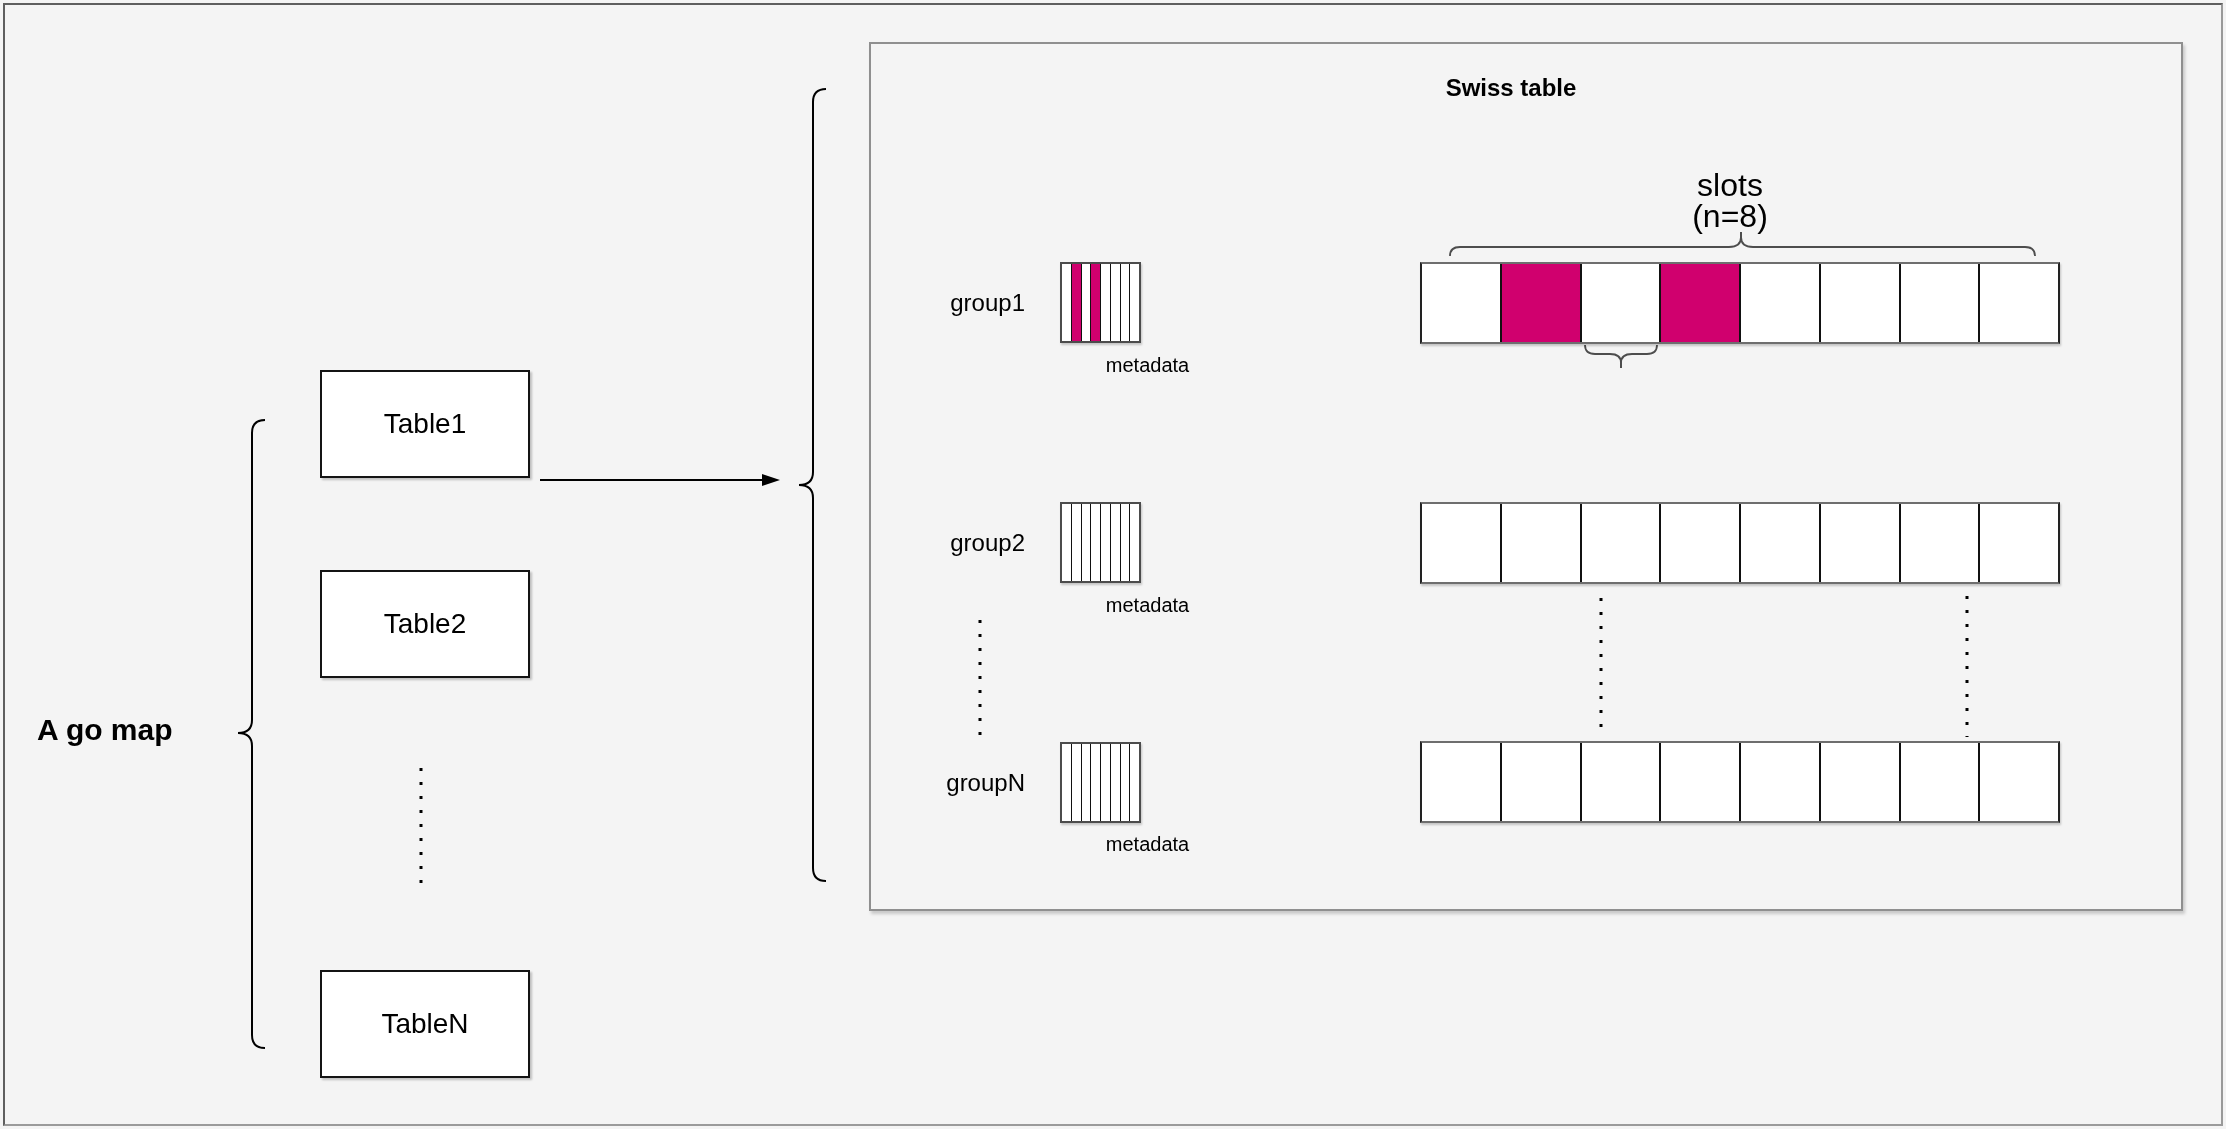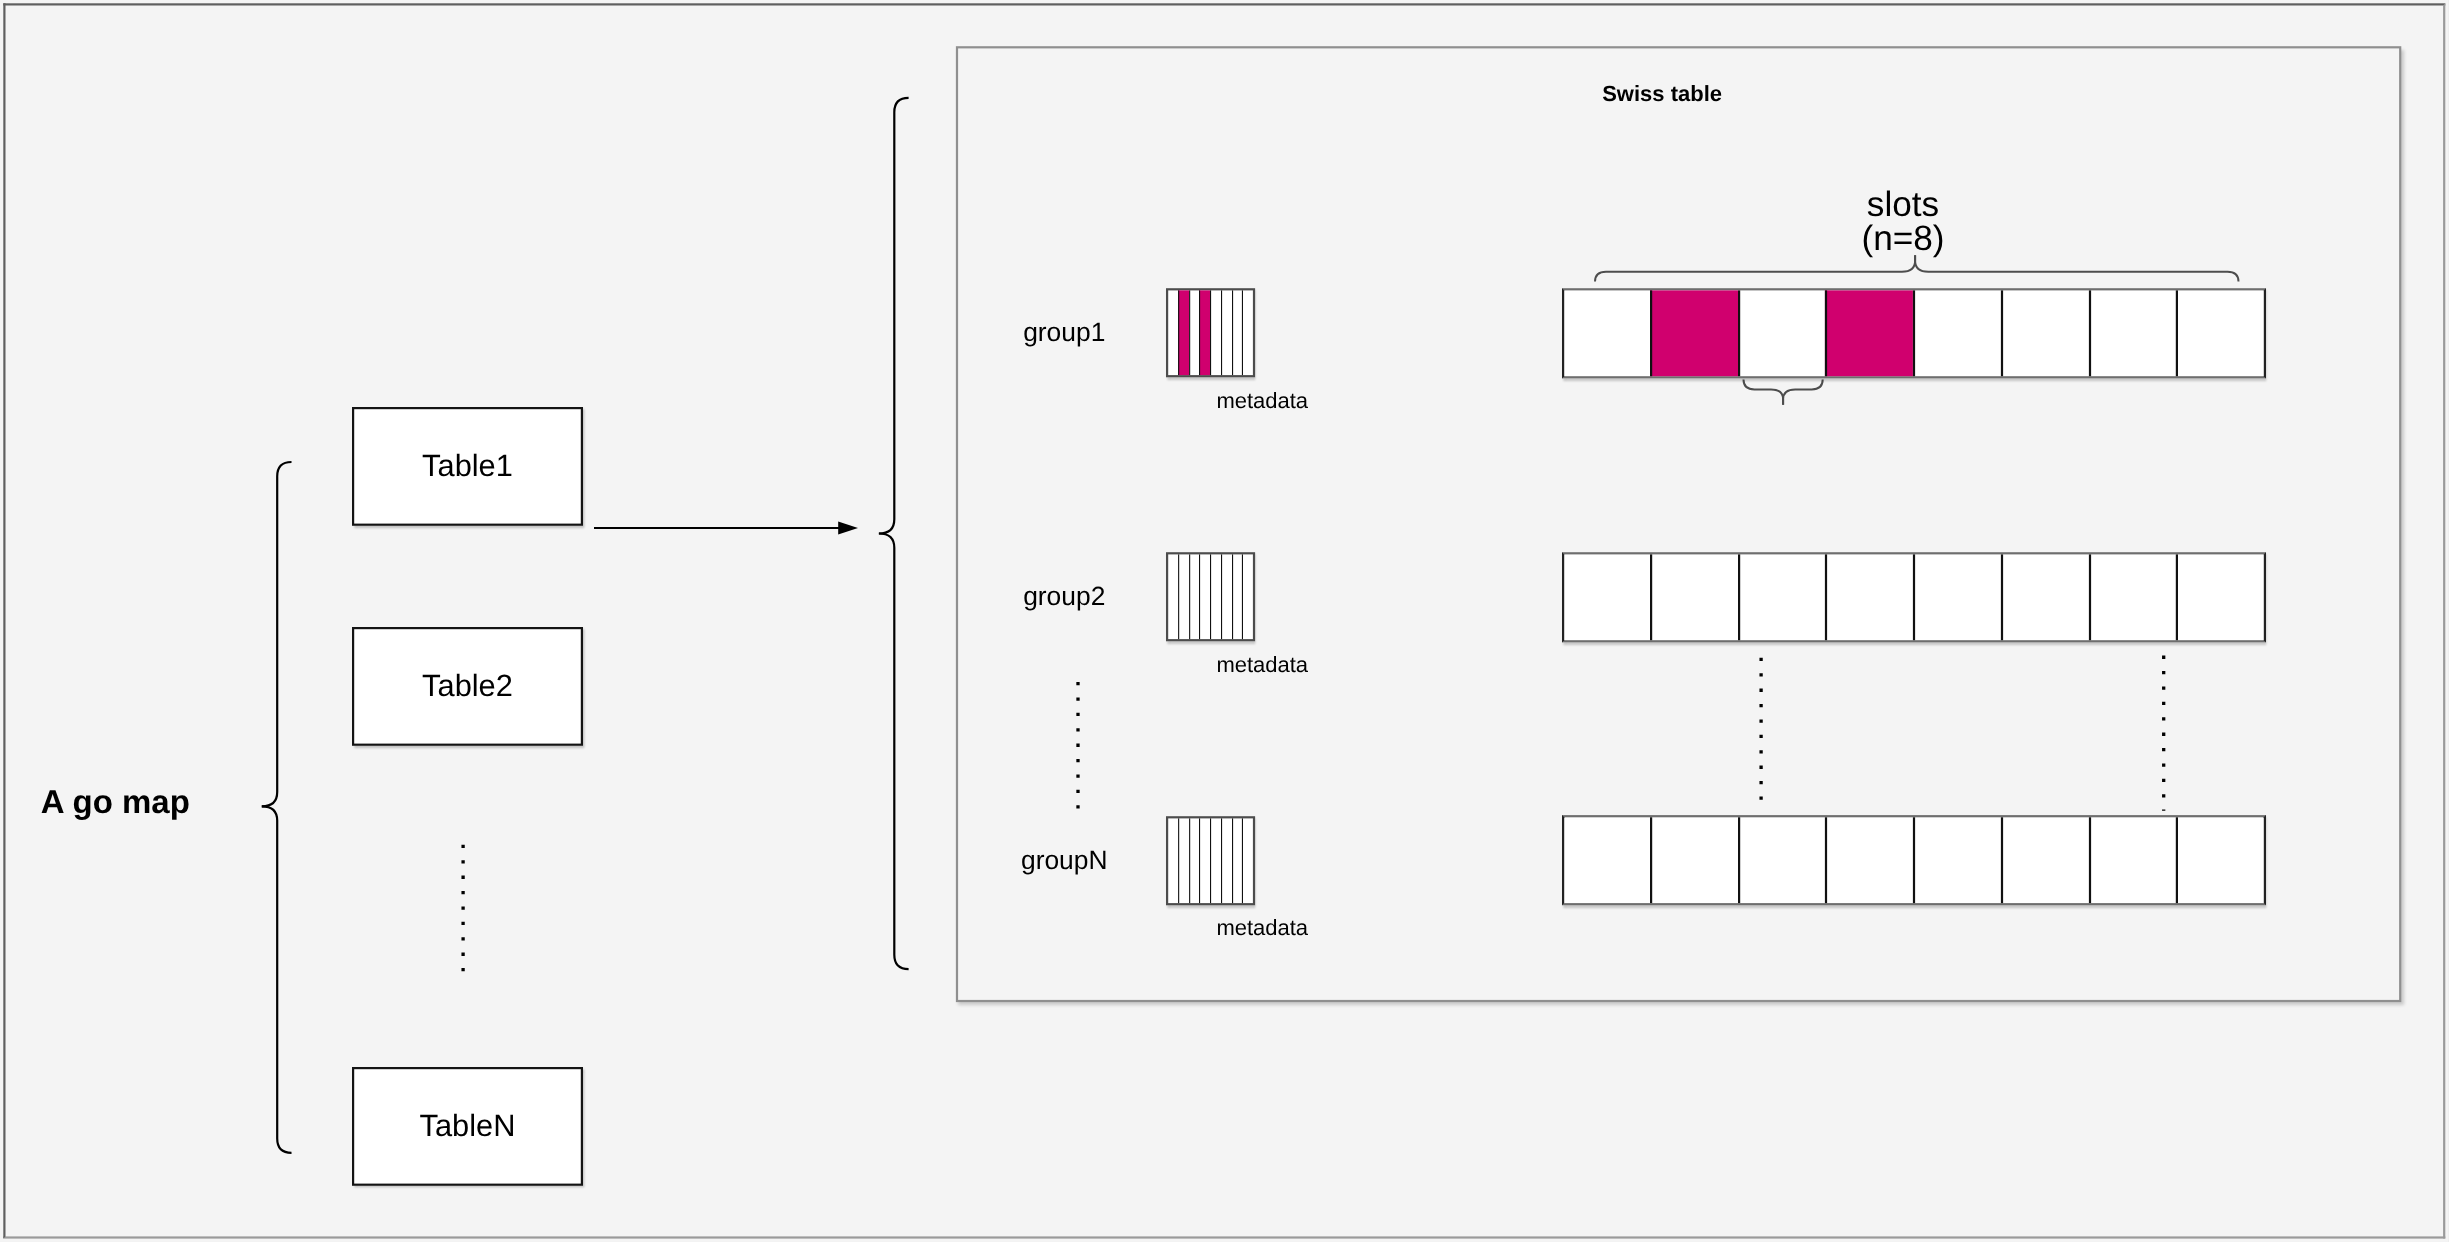--- a/index.html
+++ b/index.html
@@ -50,36 +50,36 @@
   .panel {
     position: absolute;
     left: 869px; top: 42px;
     width: 1314px; height: 869px;
     border: 2px solid #8f8f8f;
     box-shadow: 2px 3px 3px rgba(0,0,0,0.18);
     box-sizing: border-box;
   }
   .panel-title {
     left: 854px; top: 74px; width: 1314px;
-    font-size: 20px; font-weight: bold; text-align: center;
+    font-size: 24px; font-weight: bold; text-align: center;
   }
 
   .slots-caption {
     left: 1630px; top: 170px; width: 200px;
     font-size: 32px; text-align: center; line-height: 31px;
   }
   .sizeof-caption {
     left: 1521px; top: 384px; width: 200px;
     font-size: 24px; text-align: center; line-height: 30px;
   }
 
   .group-label {
     position: absolute;
     left: 910px; width: 115px; height: 30px;
-    font-size: 24px; text-align: center; line-height: 30px;
+    font-size: 24px; text-align: right; line-height: 30px;
   }
   .group-label.g1 { top: 288px; }
   .group-label.g2 { top: 528px; }
   .group-label.gn { top: 768px; }
 
   .meta-box {
     position: absolute;
     left: 1060px; width: 81px; height: 81px;
     background: #ffffff;
     border: 2px solid #4c4c4c;

